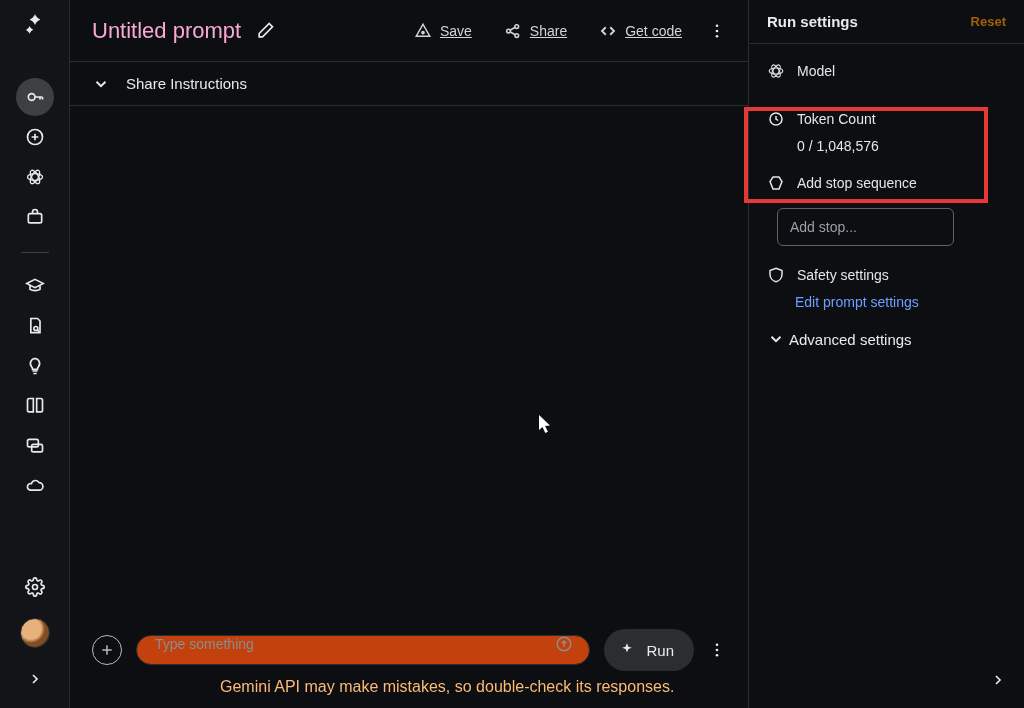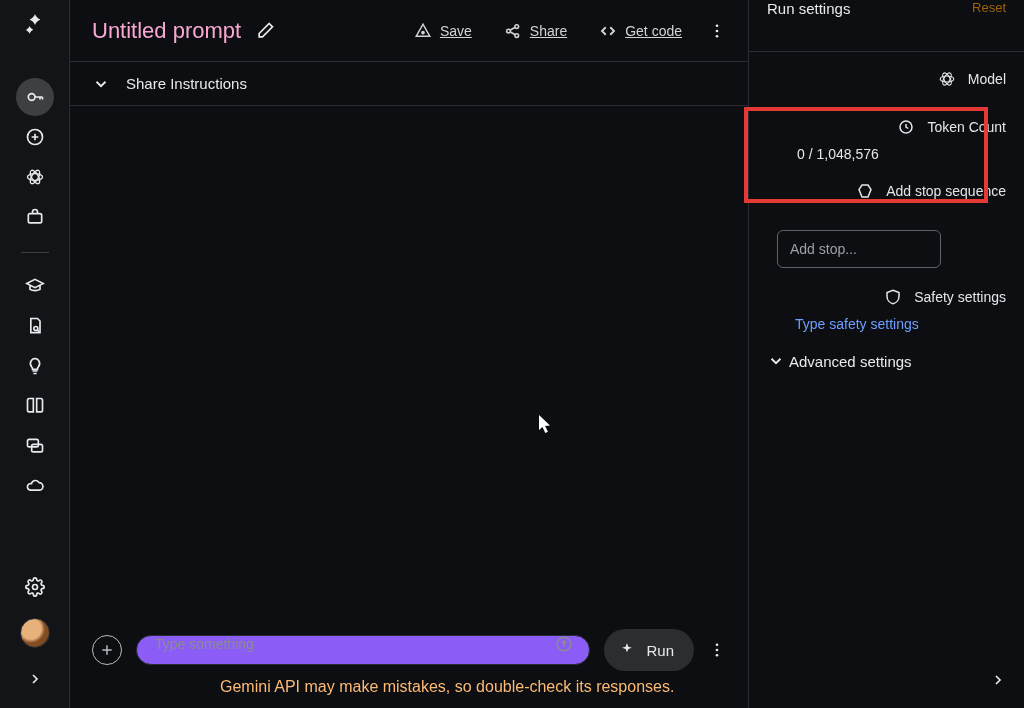--- a/index.html
+++ b/index.html
@@ -134,21 +134,21 @@
     width: 30px; height:30px;
     border: 1.5px solid #b8bcbf;
     border-radius: 50%;
     display:flex; align-items:center; justify-content:center;
     color:#b8bcbf;
     cursor:pointer;
   }
   .prompt-input {
     flex:1;
     height: 30px;
-    background: #8b5cf6;
+    background: #c2410c;
     border: 1px solid #2a2c31;
     border-radius: 22px;
     display:flex; align-items:center;
     padding: 0 10px 12px 18px;
     color:#8a8d91;
   }
   .prompt-input input {
     flex:1; background:transparent; border:none; outline:none;
     color:#e8eaed; font-size:14px;
   }
@@ -176,36 +176,36 @@
   
   .right {
     width: 275px;
     min-width: 275px;
     display:flex;
     flex-direction:column;
     position: relative;
     padding-bottom: 12px;
   }
   .rhead {
-    height: 52px;
-    display:flex; 
+    height: 44px;
+    display:flex; align-items:center;
     justify-content:space-between;
     padding: 0 18px;
     border-bottom: 1px solid #2a2c31;
     font-size: 15px;
+    font-weight: bold;
   }
   .reset { font-size:13px; color:#a16207; cursor:pointer; }
   .section {
     padding: 14px 18px 6px 18px;
   }
   .sec-head {
     display:flex; align-items:center; gap:12px;
     color:#e4e6e9; font-size:14px; font-weight:500;
     margin-bottom: 10px;
-    justify-content: flex-end;
   }
   .model-select {
     width: 164px;
     height: 36px;
     border: 1px solid #5f6367;
     border-radius: 6px;
     display:flex; align-items:center; justify-content:space-between;
     padding: 0 12px;
     font-size: 13px;
     cursor:pointer;
@@ -233,22 +233,22 @@
     background:#6f9fff;
   }
   .temp-box {
     width: 46px; height: 34px;
     border: 1px solid #5f6367;
     border-radius: 6px;
     display:flex; align-items:center; justify-content:center;
     color:#e8eaed; font-size:14px;
   }
   .stop-input {
-    margin-top: 20px;
-    width: 164px; height: 38px;
+    margin-top: 6px;
+    width: 177px; height: 38px;
     border: 1px solid #5f6367;
     border-radius: 6px;
     padding: 0 12px;
     background: transparent;
     color:#d946ef;
     font-size: 14px;
     outline:none;
   }
   .stop-input::placeholder { color:#9aa0a6; }
   .safety-link {
@@ -513,21 +513,21 @@
 
     <div class="section">
       <div class="sec-head">
         <span class="icon-18">
           <svg viewBox="0 0 24 24" fill="none" stroke="currentColor" stroke-width="2">
               <path d="M12 3l8 3v5c0 5-3.5 9-8 10-4.5-1-8-5-8-10V6z"></path>
             </svg>
         </span>
         <span>Safety settings</span>
       </div>
-      <div class="safety-link">Type safety settings</div>
+      <div class="safety-link">Edit prompt settings</div>
     </div>
 
     <div class="adv-row">
       <span class="icon-18">
         <svg viewBox="0 0 24 24" fill="none" stroke="currentColor" stroke-width="2.5">
             <path d="M6 9l6 6 6-6"></path>
           </svg>
       </span>
       <span>Advanced settings</span>
     </div>

